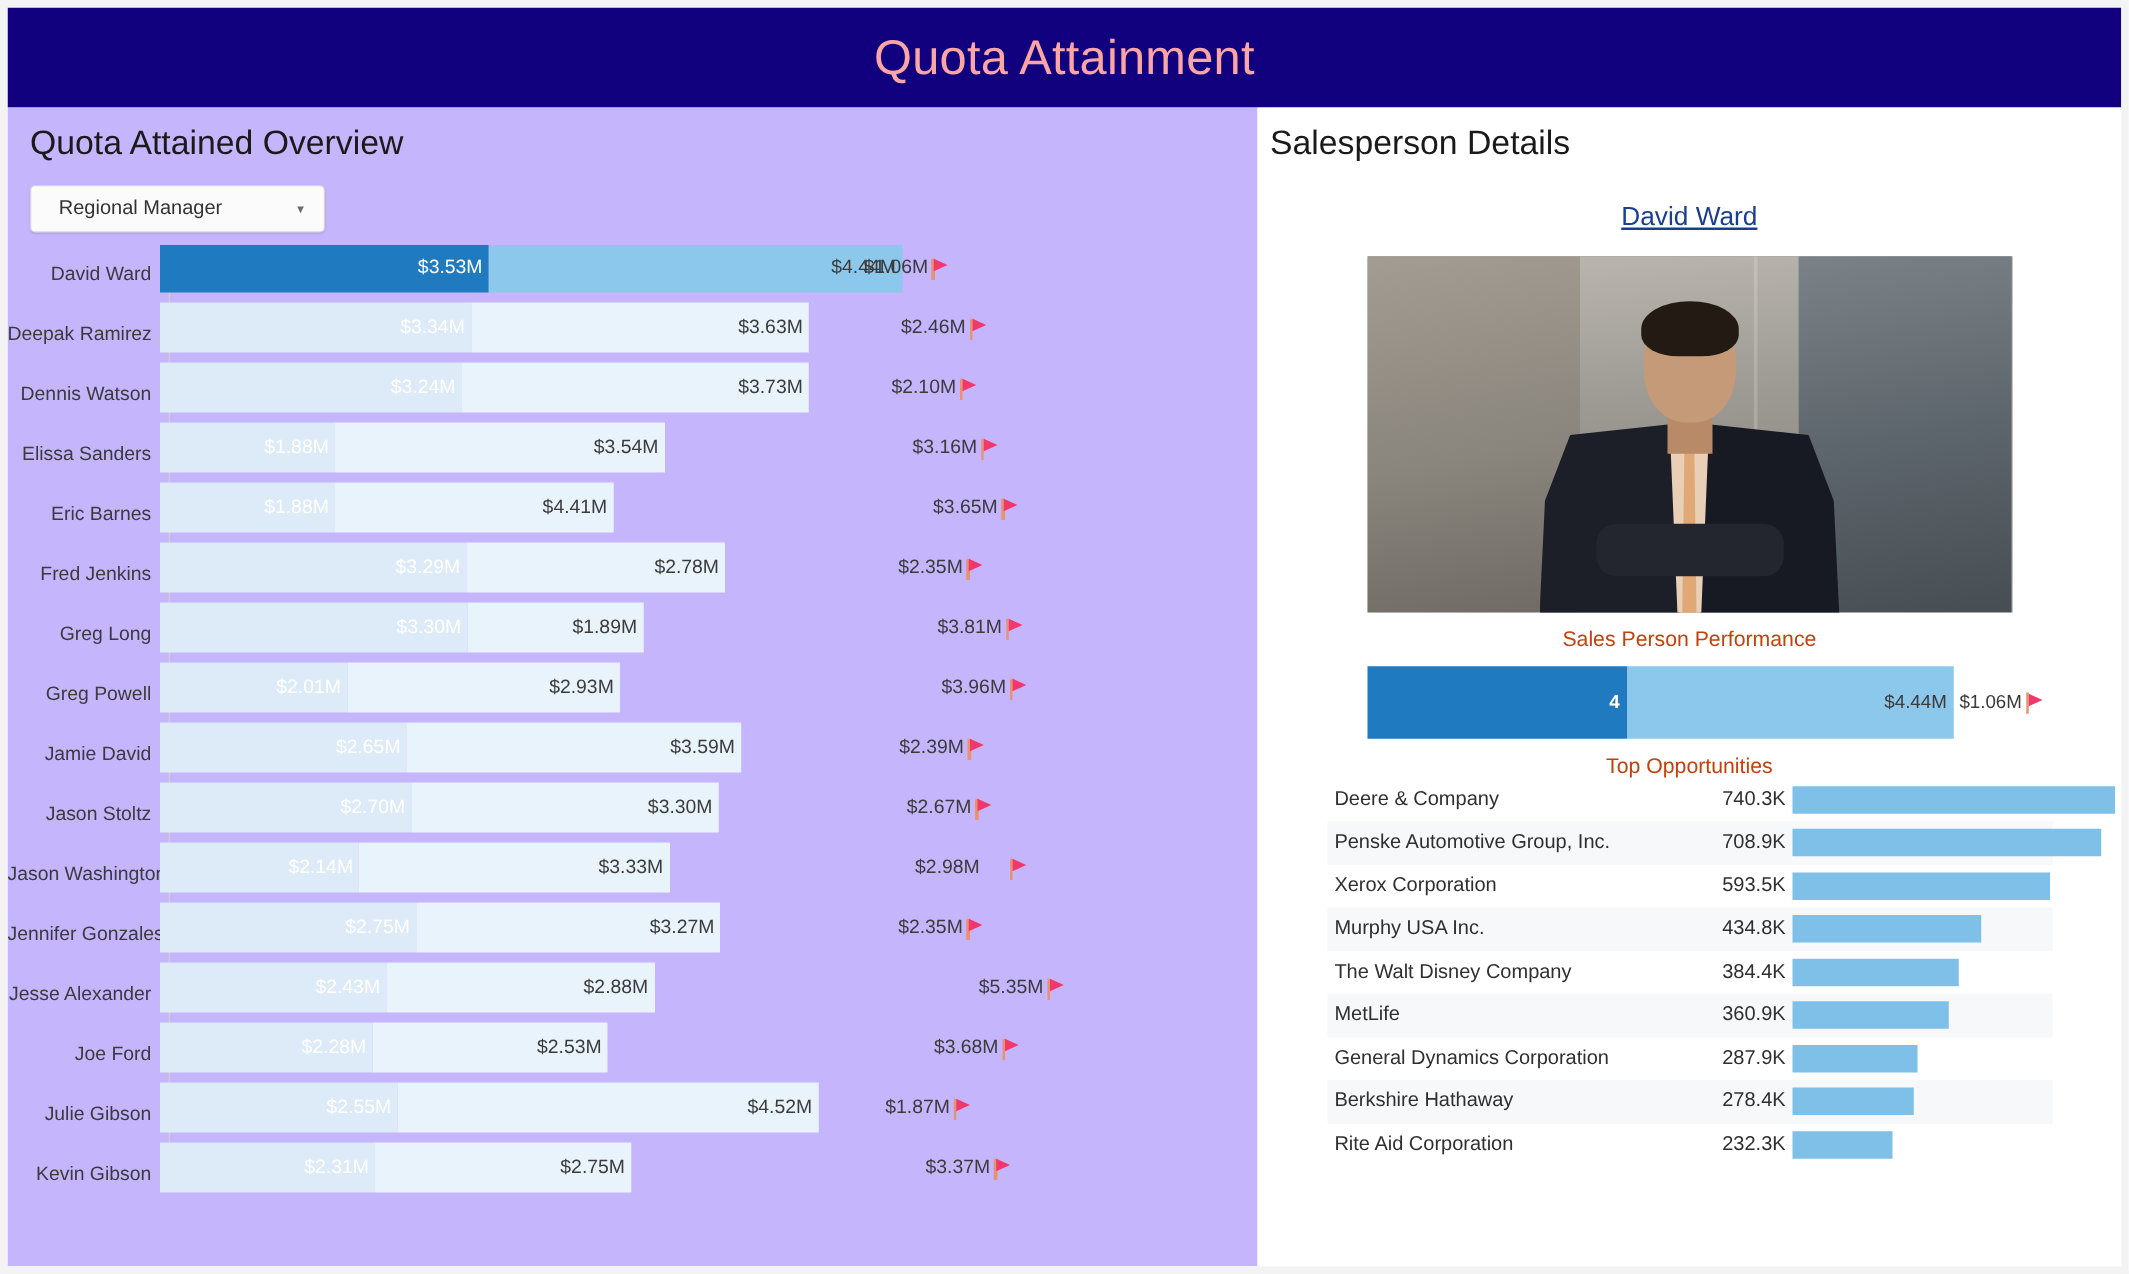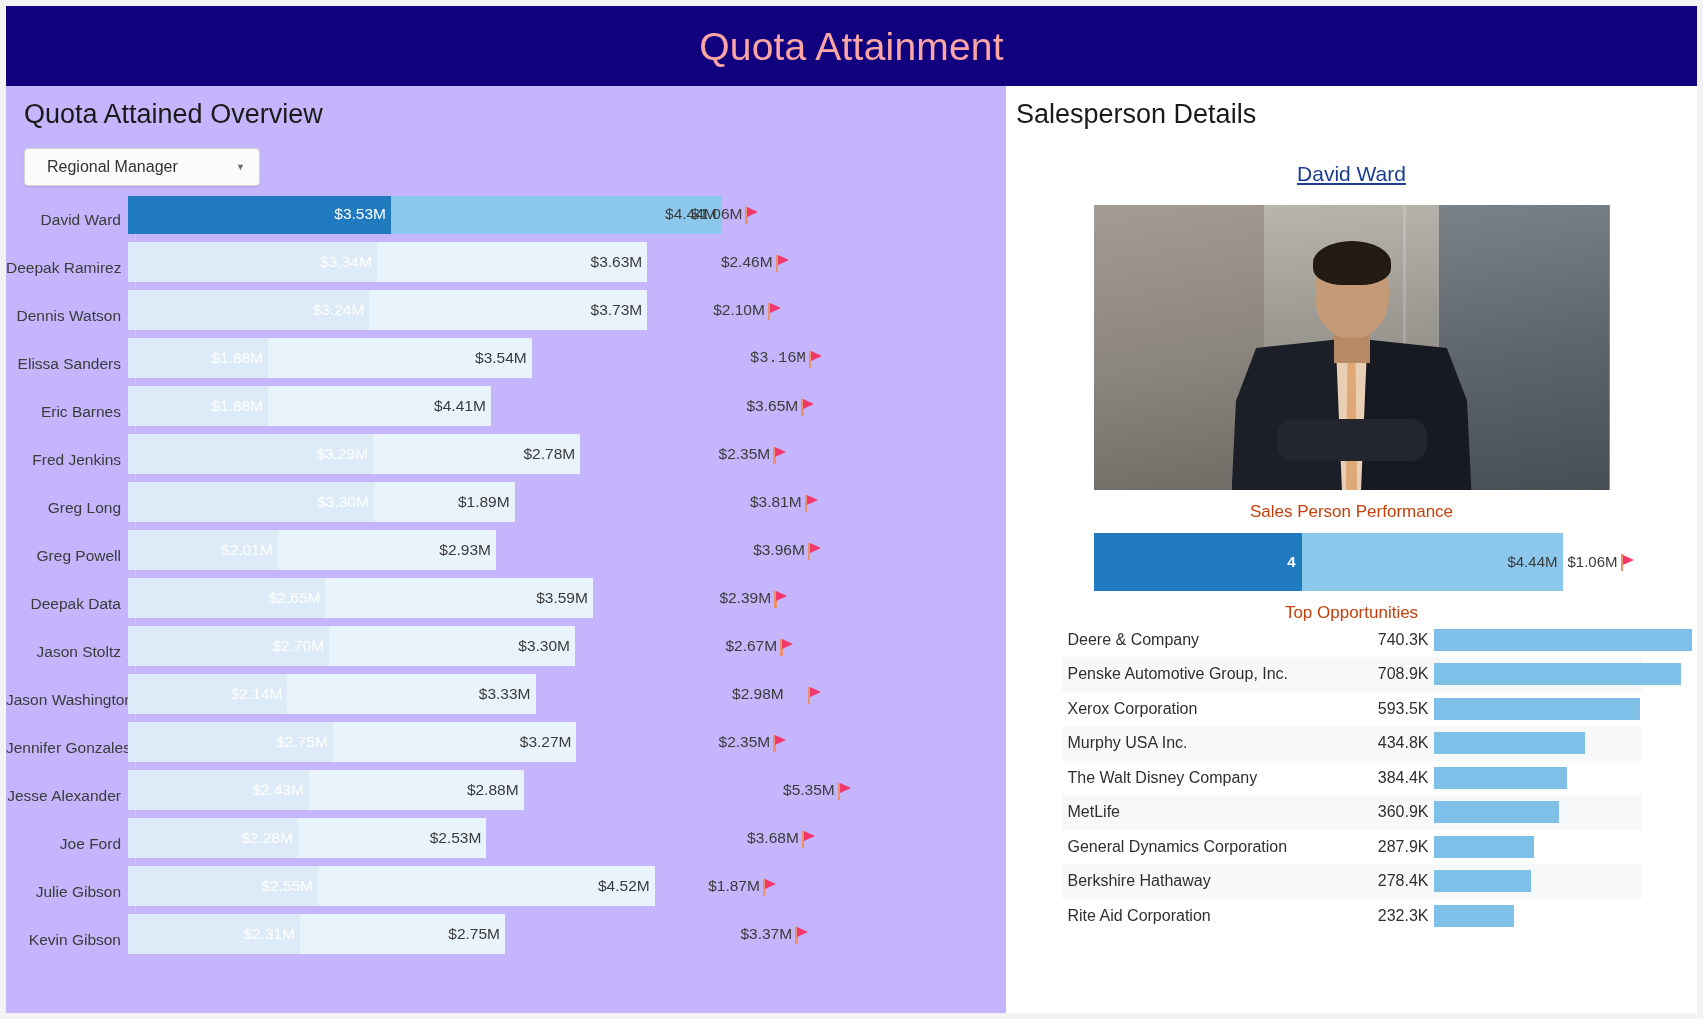--- a/index.html
+++ b/index.html
@@ -411,21 +411,21 @@
                     <span>$2.10M</span>
                     <span class="flag"></span>
                   </div>
                 </div>
               </div>
               <div class="qrow">
                 <div class="qlabel">Elissa Sanders</div>
                 <div class="qbars">
                   <div class="seg seg-a" style="width: 140.06px;">$1.88M</div>
                   <div class="seg seg-b" style="left: 140.06px; width: 263.73px;">$3.54M</div>
-                  <div class="gap-label" style="left: 622px; font-family: Liberation Mono, monospace;">
+                  <div class="gap-label" style="left: 602px;">
                     <span>$3.16M</span>
                     <span class="flag"></span>
                   </div>
                 </div>
               </div>
               <div class="qrow">
                 <div class="qlabel">Eric Barnes</div>
                 <div class="qbars">
                   <div class="seg seg-a" style="width: 140.06px;">$1.88M</div>
                   <div class="seg seg-b" style="left: 140.06px; width: 222.755px;">$4.41M</div>
@@ -462,21 +462,21 @@
                 <div class="qbars">
                   <div class="seg seg-a" style="width: 149.745px;">$2.01M</div>
                   <div class="seg seg-b" style="left: 149.745px; width: 218.285px;">$2.93M</div>
                   <div class="gap-label" style="left: 625.14px;">
                     <span>$3.96M</span>
                     <span class="flag"></span>
                   </div>
                 </div>
               </div>
               <div class="qrow">
-                <div class="qlabel">Deepak Data</div>
+                <div class="qlabel">Jamie David</div>
                 <div class="qbars">
                   <div class="seg seg-a" style="width: 197.425px;">$2.65M</div>
                   <div class="seg seg-b" style="left: 197.425px; width: 267.455px;">$3.59M</div>
                   <div class="gap-label" style="left: 591.385px;">
                     <span>$2.39M</span>
                     <span class="flag"></span>
                   </div>
                 </div>
               </div>
               <div class="qrow">

